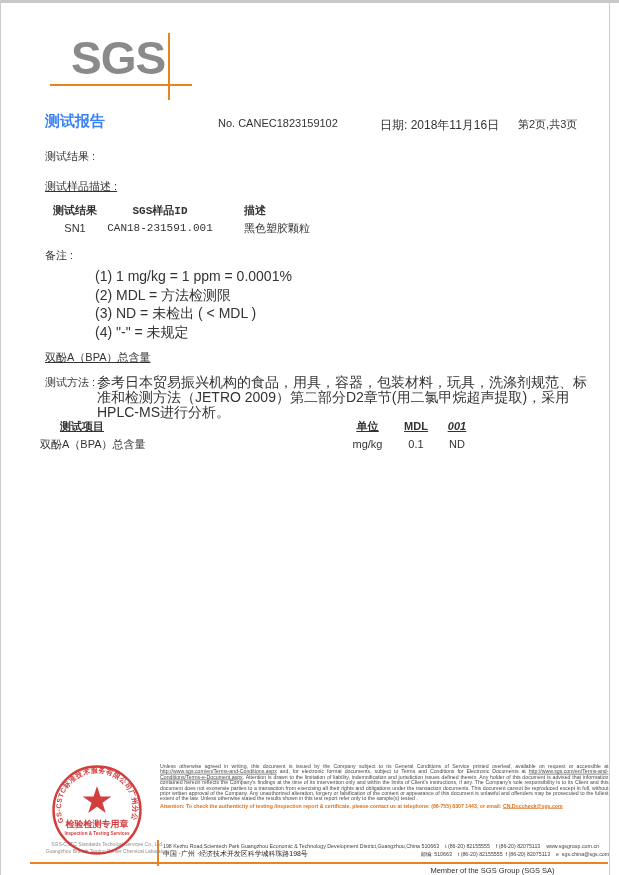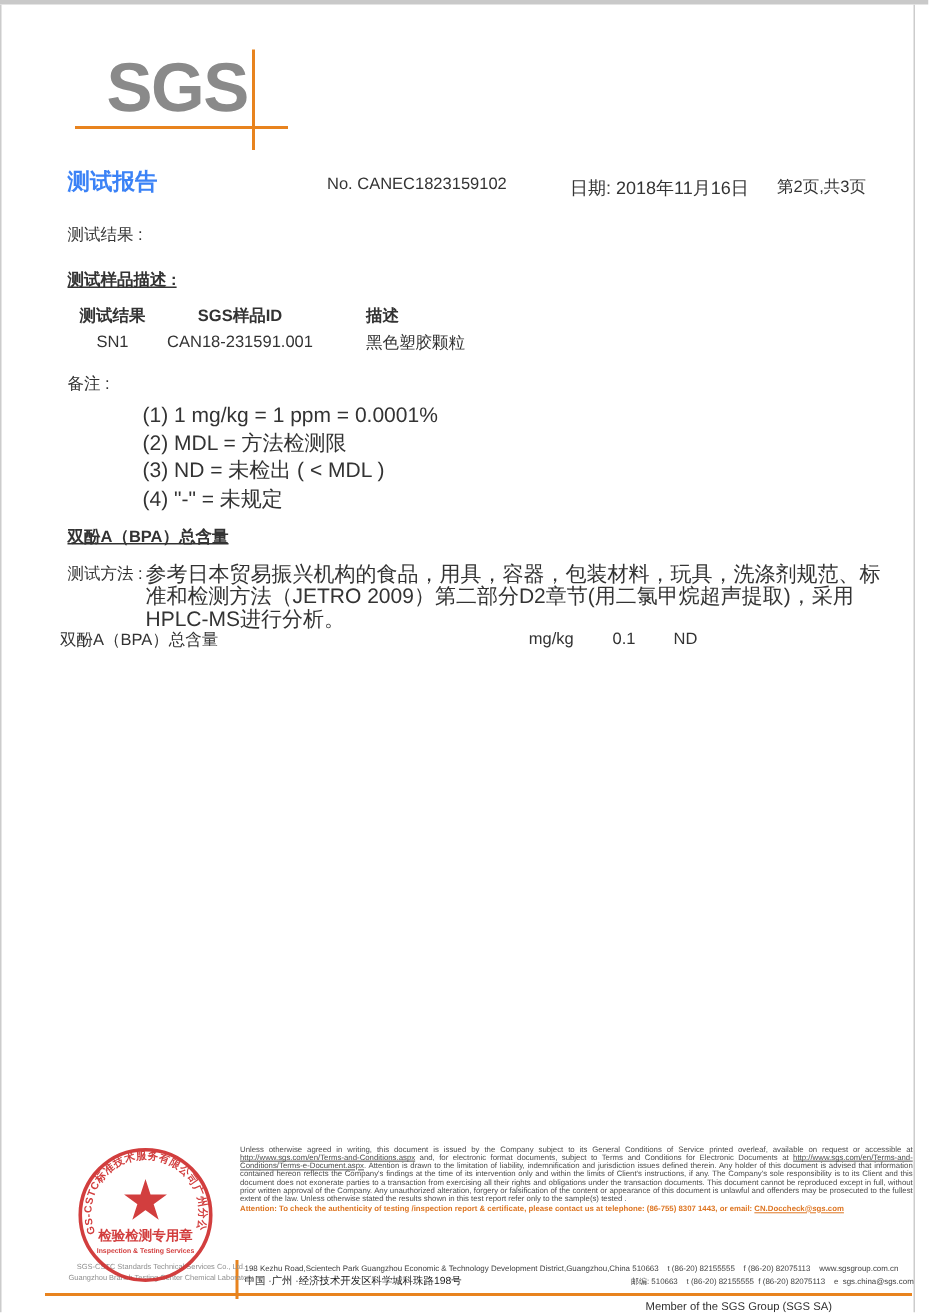--- a/index.html
+++ b/index.html
@@ -18,27 +18,27 @@
                color:#8a8a8a; letter-spacing:-1px; line-height:1.1; }
   .logo-vline { position:absolute; left:168px; top:30px; width:2px; height:67px; background:#e8831e; }
   .logo-hline { position:absolute; left:50px; top:81px; width:142px; height:2px; background:#e8831e; }
 
   
   .doc-title { position:absolute; left:45px; top:109px; font-size:15px; font-weight:bold; color:#3b82f6; }
   .hdr-no   { position:absolute; left:218px; top:114px; font-size:11px; }
   .hdr-date { position:absolute; left:380px; top:114px; font-size:12px; }
   .hdr-page { position:absolute; left:518px; top:114px; font-size:11px; }
   .lbl { position:absolute; left:45px; font-size:11px; color:#333; }
-  .bold-u { font-weight:bold; text-decoration:underline; }
+  .bold-u { font-weight:normal; text-decoration:underline; }
 
   
   .sample-table { position:absolute; left:40px; top:198px; font-size:11px; }
   .sample-table .row { display:flex; height:18px; align-items:center; }
   .sample-table .c1 { width:70px; display:flex; justify-content:center; white-space:nowrap; }
-  .sample-table .c2 { width:100px; display:flex; justify-content:center; white-space:nowrap; }
+  .sample-table .c2 { width:100px; display:flex; justify-content:center; white-space:nowrap;font-family:Liberation Mono, monospace; }
   .sample-table .c3 { margin-left:34px; white-space:nowrap; }
   .sample-table .hd { font-weight:bold; }
 
   
   .notes { position:absolute; left:95px; top:264px; font-size:14px; line-height:18.7px; }
 
   
   .method-text { position:absolute; left:97px; top:372px; width:492px; font-size:14px; line-height:15px; }
 
   
@@ -115,20 +115,32 @@
     <div>(2) MDL = 方法检测限</div>
     <div>(3) ND = 未检出 ( &lt; MDL )</div>
     <div>(4) "-" = 未规定</div>
   </div>
 
   <div class="lbl bold-u" style="top:347px;">双酚A（BPA）总含量</div>
   <div class="lbl" style="top:372px;">测试方法 :</div>
   <div class="method-text">参考日本贸易振兴机构的食品，用具，容器，包装材料，玩具，洗涤剂规范、标准和检测方法（JETRO 2009）第二部分D2章节(用二氯甲烷超声提取)，采用HPLC-MS进行分析。</div>
 
   <div class="result-table">
+    <div class="row hd">
+      <span class="cname hd"><span>测试项目</span></span>
+      <span class="cunit">
+          <span>单位</span>
+        </span>
+      <span class="cmdl">
+          <span>MDL</span>
+        </span>
+      <span class="cres">
+          <span class="it">001</span>
+        </span>
+    </div>
     <div class="row">
       <span class="cname">双酚A（BPA）总含量</span>
       <span class="cunit">mg/kg</span>
       <span class="cmdl">0.1</span>
       <span class="cres">ND</span>
     </div>
   </div>
 
   <div class="disclaimer-wrap">
     <div class="disclaimer-inner">

